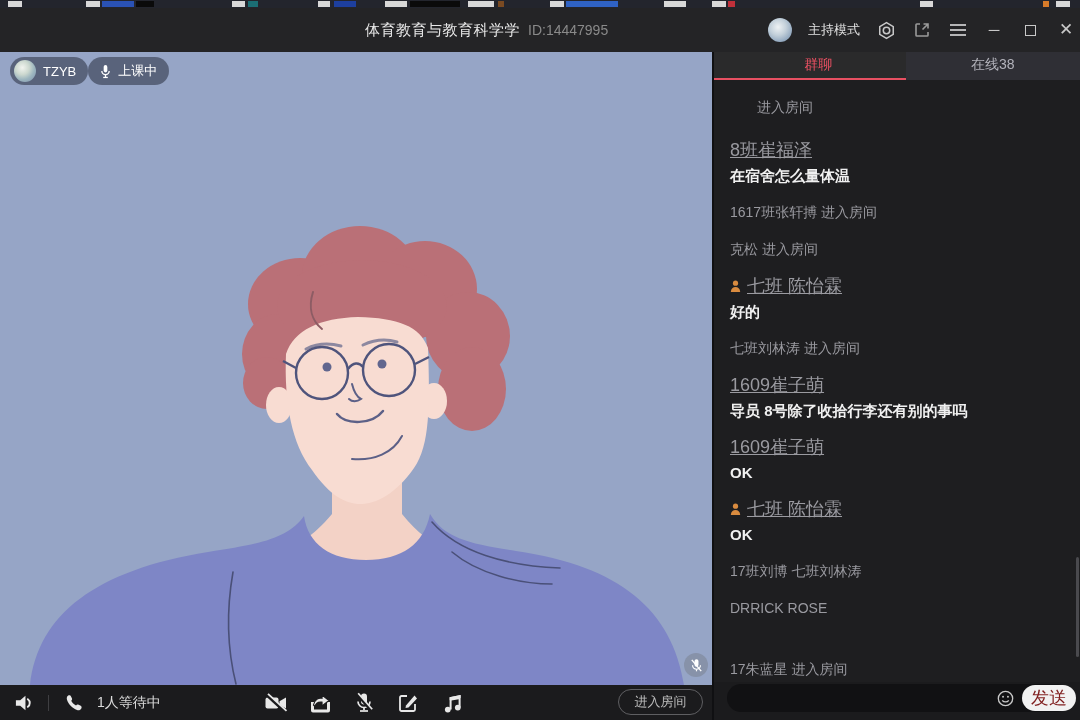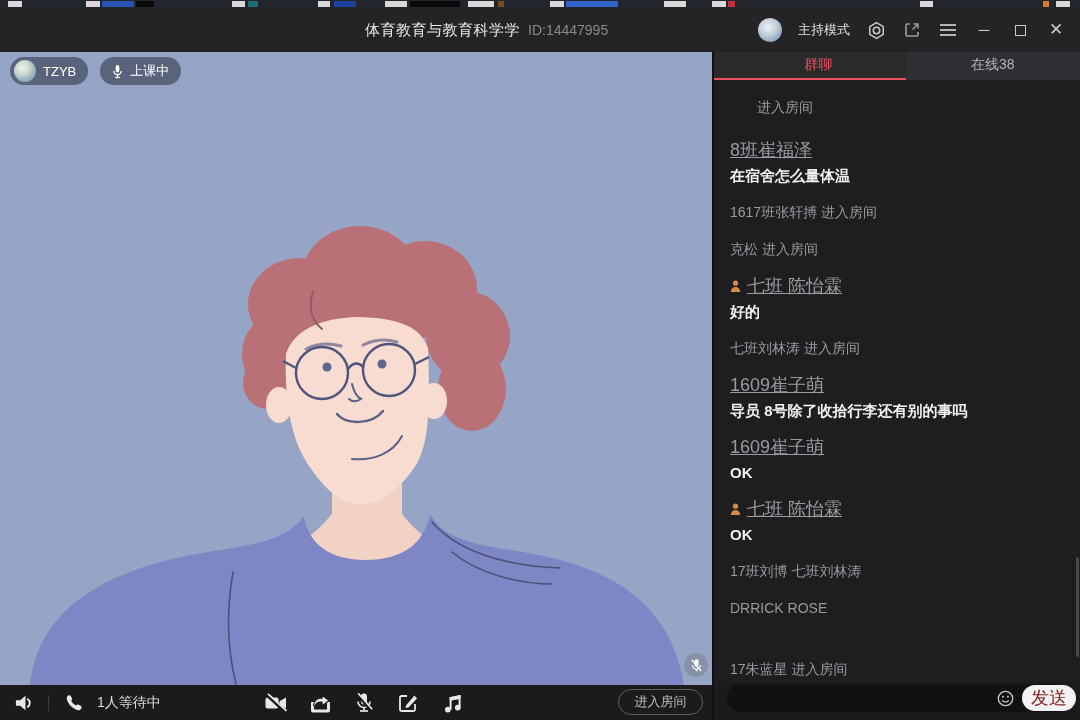--- a/index.html
+++ b/index.html
@@ -9,32 +9,32 @@
 
   
   .top-strip { position:absolute; left:0; top:0; width:1080px; height:8px; background:#23252d; overflow:hidden; }
   .top-strip i { position:absolute; top:1px; height:6px; display:block; }
 
   
   .title-bar { position:absolute; left:0; top:8px; width:1080px; height:44px; background:#242426; }
   .title-wrap { position:absolute; left:365px; top:0; height:44px; display:flex; align-items:center; gap:8px; }
   .app-title { color:#e8e8e8; font-size:15px; letter-spacing:0.5px; }
   .room-id { color:#8a8a8a; font-size:14px; }
-  .tb-right { position:absolute; right:14px; top:0; height:44px; display:flex; align-items:center; gap:16px; }
+  .tb-right { position:absolute; right:4px; top:0; height:44px; display:flex; align-items:center; gap:16px; }
   .host-avatar { width:24px; height:24px; border-radius:50%;
     background:radial-gradient(circle at 42% 38%, #eef2f4 0%, #c3d0da 40%, #93a9c0 72%, #7d93a8 100%); }
   .host-mode { color:#e2e2e2; font-size:13px; }
   .tb-ico { display:flex; align-items:center; justify-content:center; width:20px; height:20px; color:#c8c8c8; cursor:pointer; }
   .tb-ico svg { display:block; }
   .glyph { color:#c8c8c8; font-size:15px; line-height:20px; text-align:center; width:20px; cursor:pointer; }
   .max-box { width:11px; height:11px; border:1.5px solid #c8c8c8; display:inline-block; }
 
   
   .video-area { position:absolute; left:0; top:52px; width:712px; height:633px; background:#96a5c6; overflow:hidden; }
-  .badge-row { position:absolute; left:10px; top:5px; display:flex; gap:12px; z-index:5; }
+  .badge-row { position:absolute; left:10px; top:5px; display:flex; z-index:5; }
   .pill { height:28px; background:rgba(40,46,62,0.55); border-radius:14px; display:flex; align-items:center; padding:0 12px 0 4px; gap:7px; }
   .pill.status { padding:0 12px; }
   .pill-avatar { width:22px; height:22px; border-radius:50%;
     background:radial-gradient(circle at 38% 35%, #f2f4ef 0%, #ccd8cf 35%, #9db6bf 60%, #8aa0b5 82%, #7a90a5 100%); }
   .pill-label { color:#fff; font-size:13px; }
   .person-svg { position:absolute; left:0; top:0; }
   .mic-overlay { position:absolute; right:4px; bottom:8px; width:24px; height:24px; border-radius:50%;
     background:rgba(125,133,150,0.6); display:flex; align-items:center; justify-content:center; }
 
   

